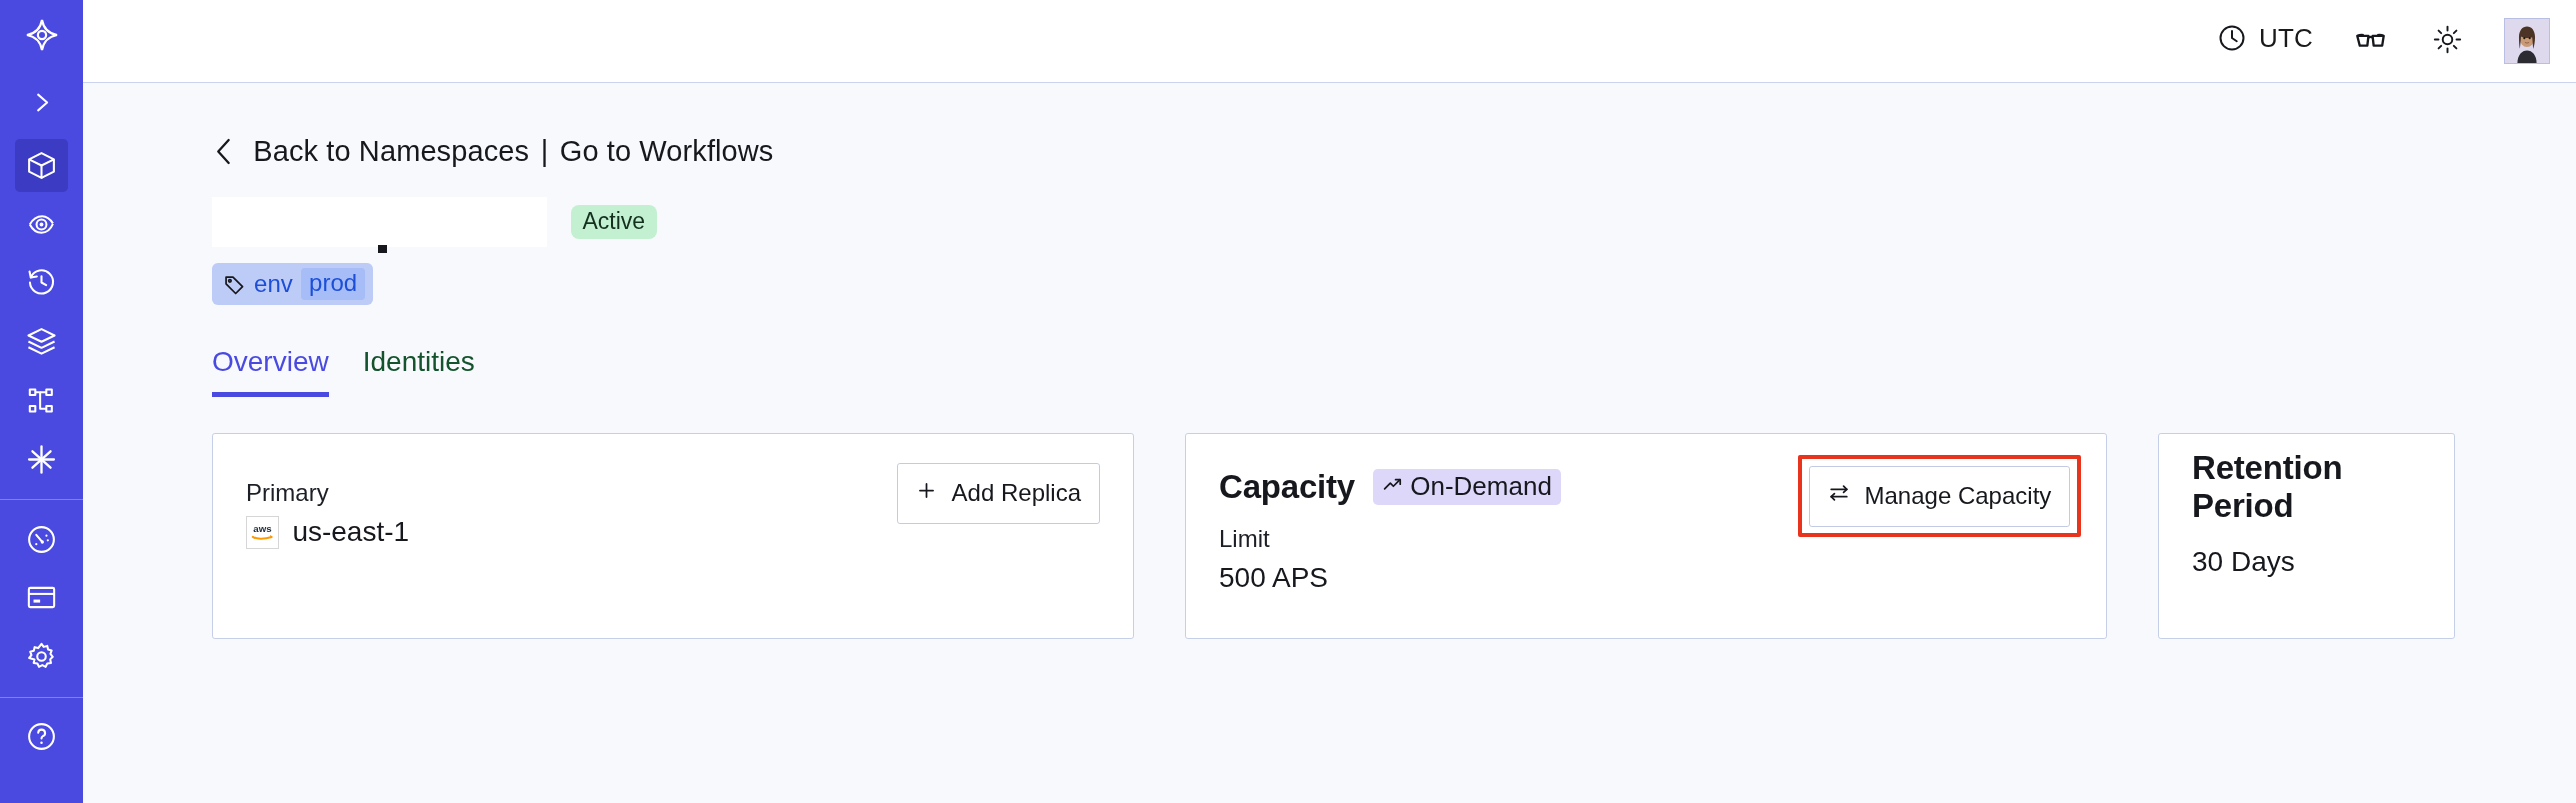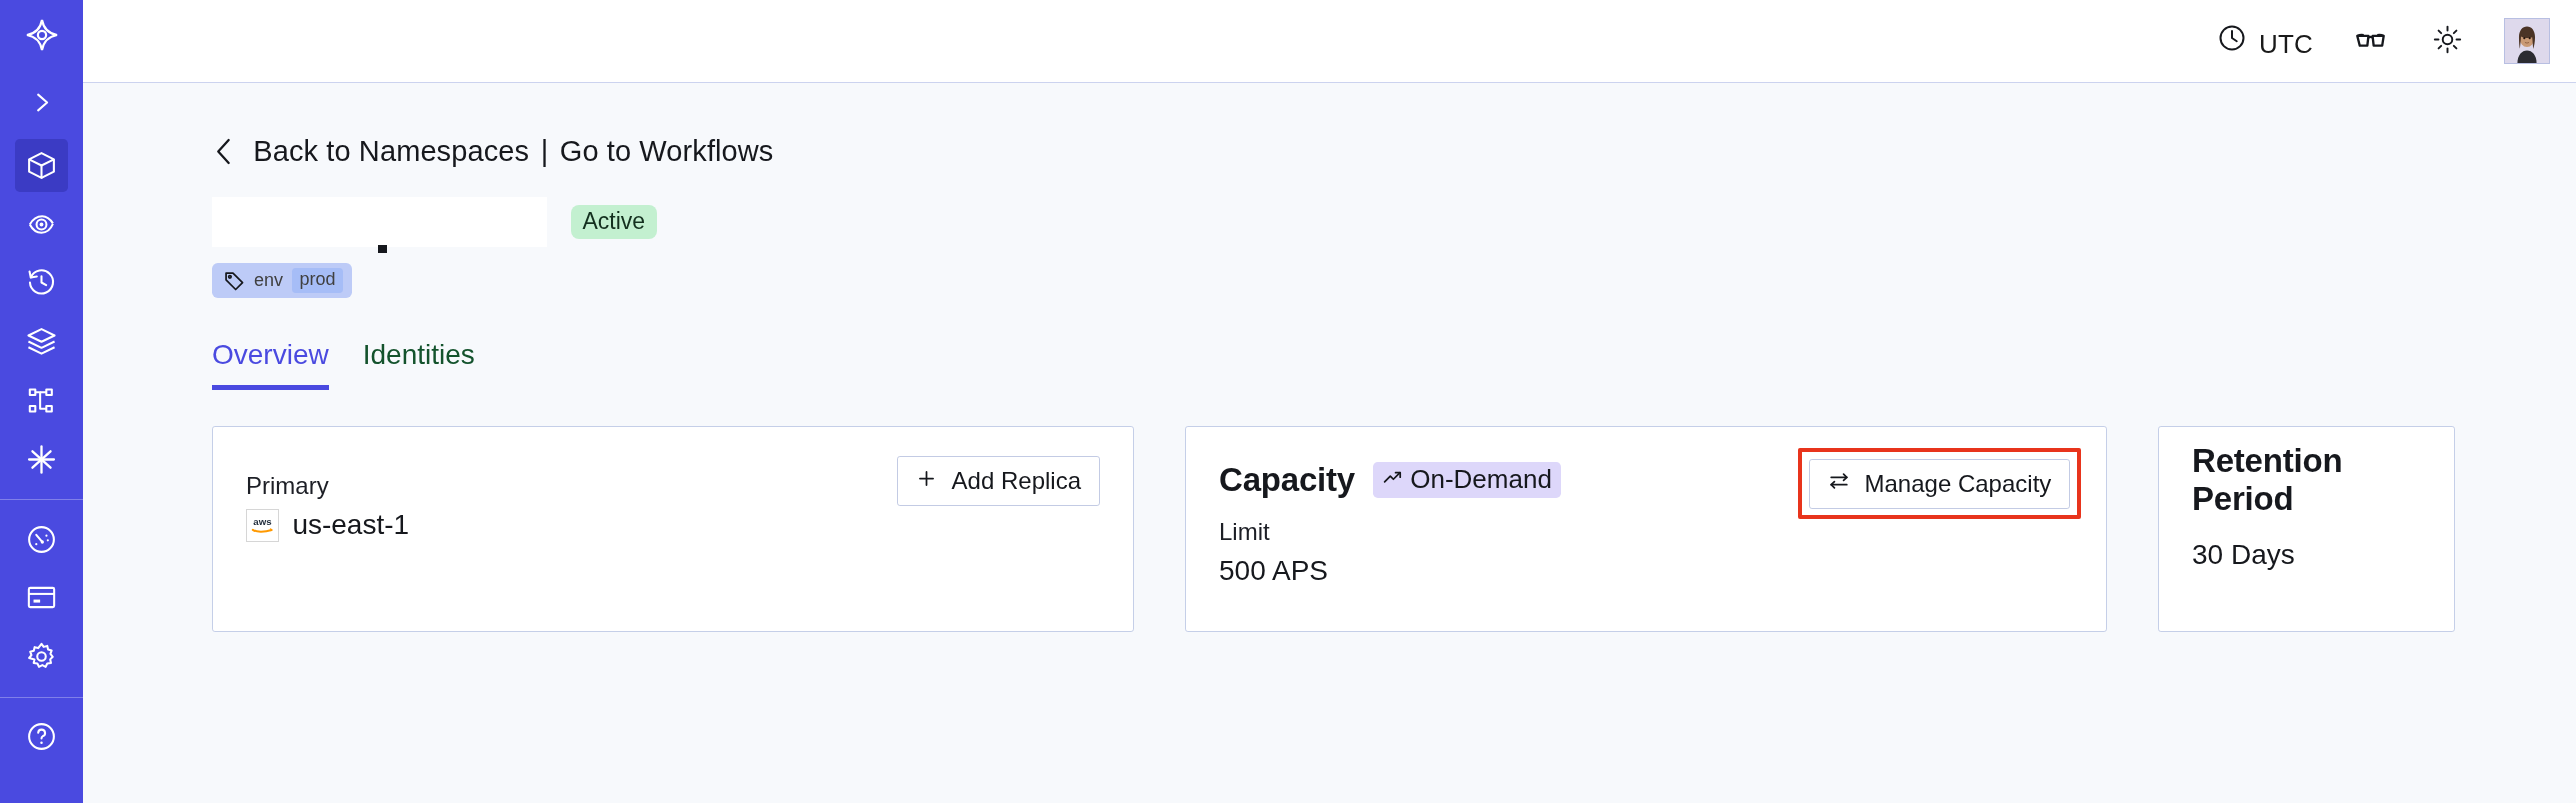--- a/index.html
+++ b/index.html
@@ -48,21 +48,21 @@
   .header {
     position: absolute; left: 83px; top: 0;
     width: 2493px; height: 83px;
     background: #ffffff;
     border-bottom: 1.9px solid #ccd3ef;
     display: flex; align-items: center; justify-content: flex-end;
     padding-right: 26px;
   }
   .hdr-group { display: flex; align-items: center; gap: 37px; }
   .hdr-tz {
-    display: flex; align-items: flex-end; gap: 11.5px;
+    display: flex; align-items: flex-start; gap: 11.5px;
     font-size: 26px; color: #1a1a1a; cursor: pointer;
     letter-spacing: 0.2px;
   }
   .hdr-btn {
     display: flex; align-items: center; justify-content: center;
     width: 40px; height: 40px; cursor: pointer;
   }
   .avatar {
     width: 46px; height: 46px;
     border: 1px solid #b8bfe2;
@@ -119,21 +119,21 @@
     border-radius: 8px;
     line-height: 1;
   }
 
   .tag-row { margin-top: 14.4px; display: flex; }
   .tag-pill {
     display: inline-flex; align-items: center;
     background: #bdcbf7;
     border-radius: 5.8px;
     padding: 4.8px 8.6px 4.8px 10.5px;
-    font-size: 18px; color: #404040;
+    font-size: 24px; color: #1d4ed8;
     gap: 8.6px;
   }
   .tag-icon { display: flex; align-items: center; }
   .tag-val {
     background: #a6bdf7;
     border-radius: 3.8px;
     padding: 1px 7.7px 2.9px 7.7px;
   }
 
   
@@ -229,21 +229,21 @@
     margin-top: 36px;
     font-size: 28px; color: #16181d;
   }
 
   .card-action {
     position: absolute;
     right: 33px; top: 29px;
   }
   .btn-outline {
     display: inline-flex; align-items: center; gap: 14.4px;
-    height: 50px;
+    height: 61px;
     padding: 0 18px;
     background: #ffffff;
     border: 1px solid #c3cbe4;
     border-radius: 2.9px;
     font-size: 24px; color: #16181d;
     cursor: pointer;
     white-space: nowrap;
     font-family: "Liberation Sans", sans-serif;
   }
   .highlight-box {

